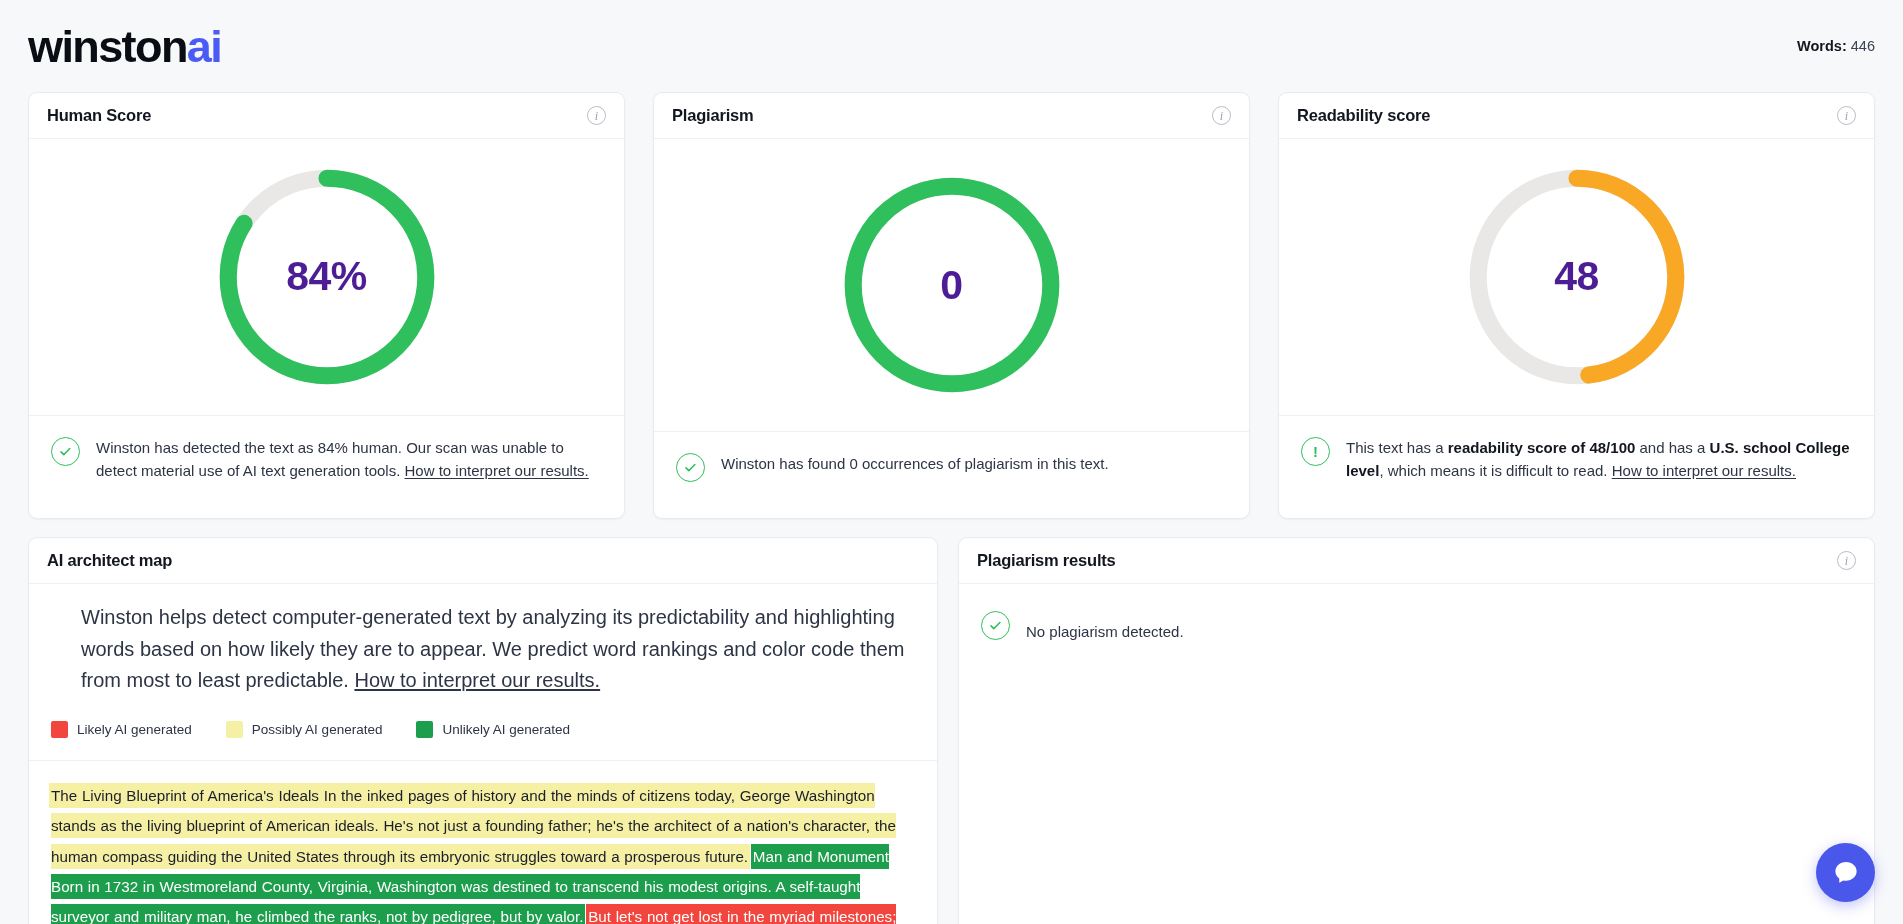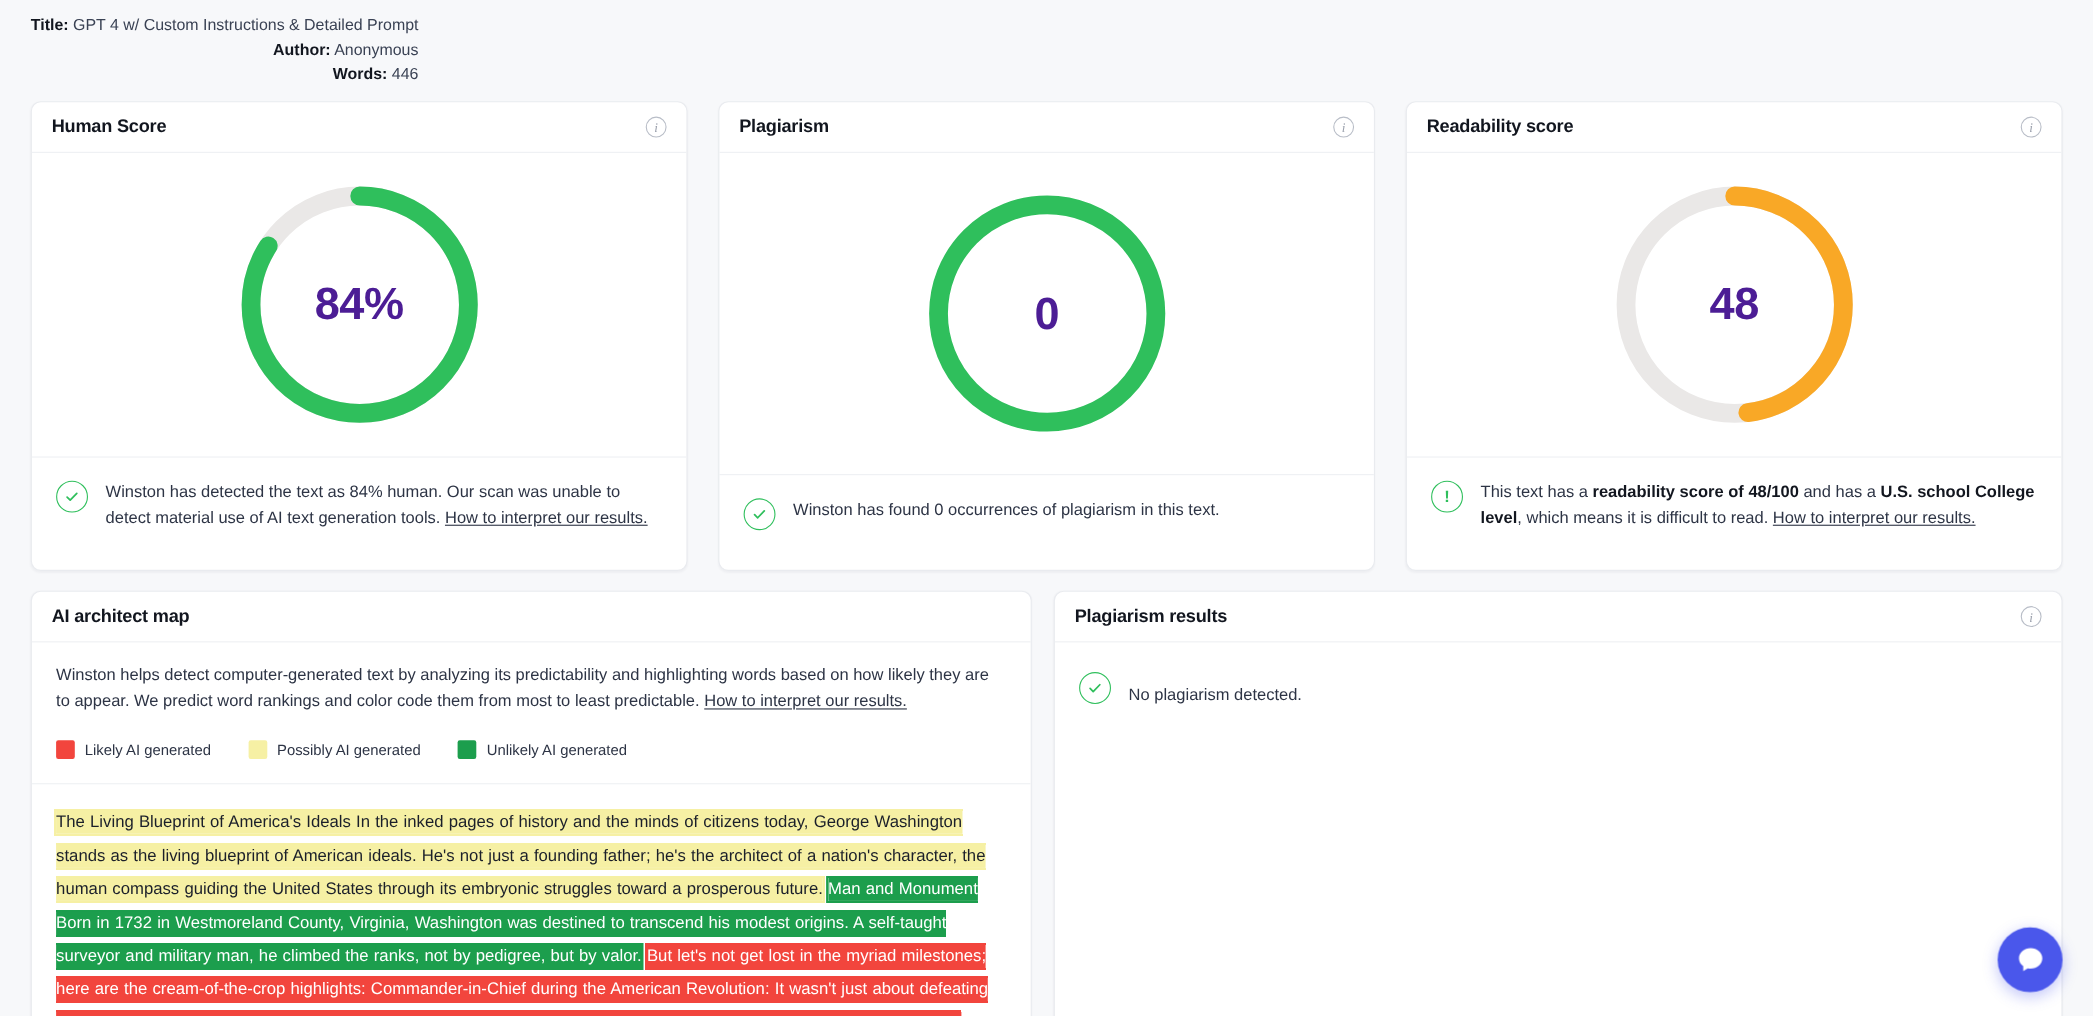--- a/index.html
+++ b/index.html
@@ -140,23 +140,24 @@
     display: flex;
     gap: 20px;
     padding: 18px 28px 0 28px;
     height: 495px;
   }
   .col-left  { flex: 0 0 910px; }
   .col-right { flex: 1 1 auto; }
 
   .map-body { padding: 18px 22px 0 22px; overflow: hidden; }
   .map-intro {
-    font-size: 15px;
+    font-size: 20px;
     line-height: 1.58;
     color: #2d3445;
+    margin-left: 30px;
   }
   .map-intro a {
     color: #2d3445;
     text-decoration: underline;
     text-underline-offset: 2px;
   }
 
   .legend {
     display: flex;
     align-items: center;
@@ -201,30 +202,23 @@
     background: #4a57eb;
     display: flex; align-items: center; justify-content: center;
     box-shadow: 0 4px 14px rgba(74,87,235,.35);
     cursor: pointer;
   }
 </style>
 </head>
 <body>
 
 <div class="header">
+  <div class="logo"><span>winston</span><span class="ai">ai</span></div>
 
   <div class="meta">
-    <div class="meta-row">
-      <b>Title:</b>
-      <span>GPT 4 w/ Custom Instructions &amp; Detailed Prompt</span>
-    </div>
-    <div class="meta-row">
-      <b>Author:</b>
-      <span>Anonymous</span>
-    </div>
     <div class="meta-row">
       <b>Words:</b>
       <span>446</span>
     </div>
   </div>
 </div>
 
 <div class="top-row">
 
   <div class="card">

